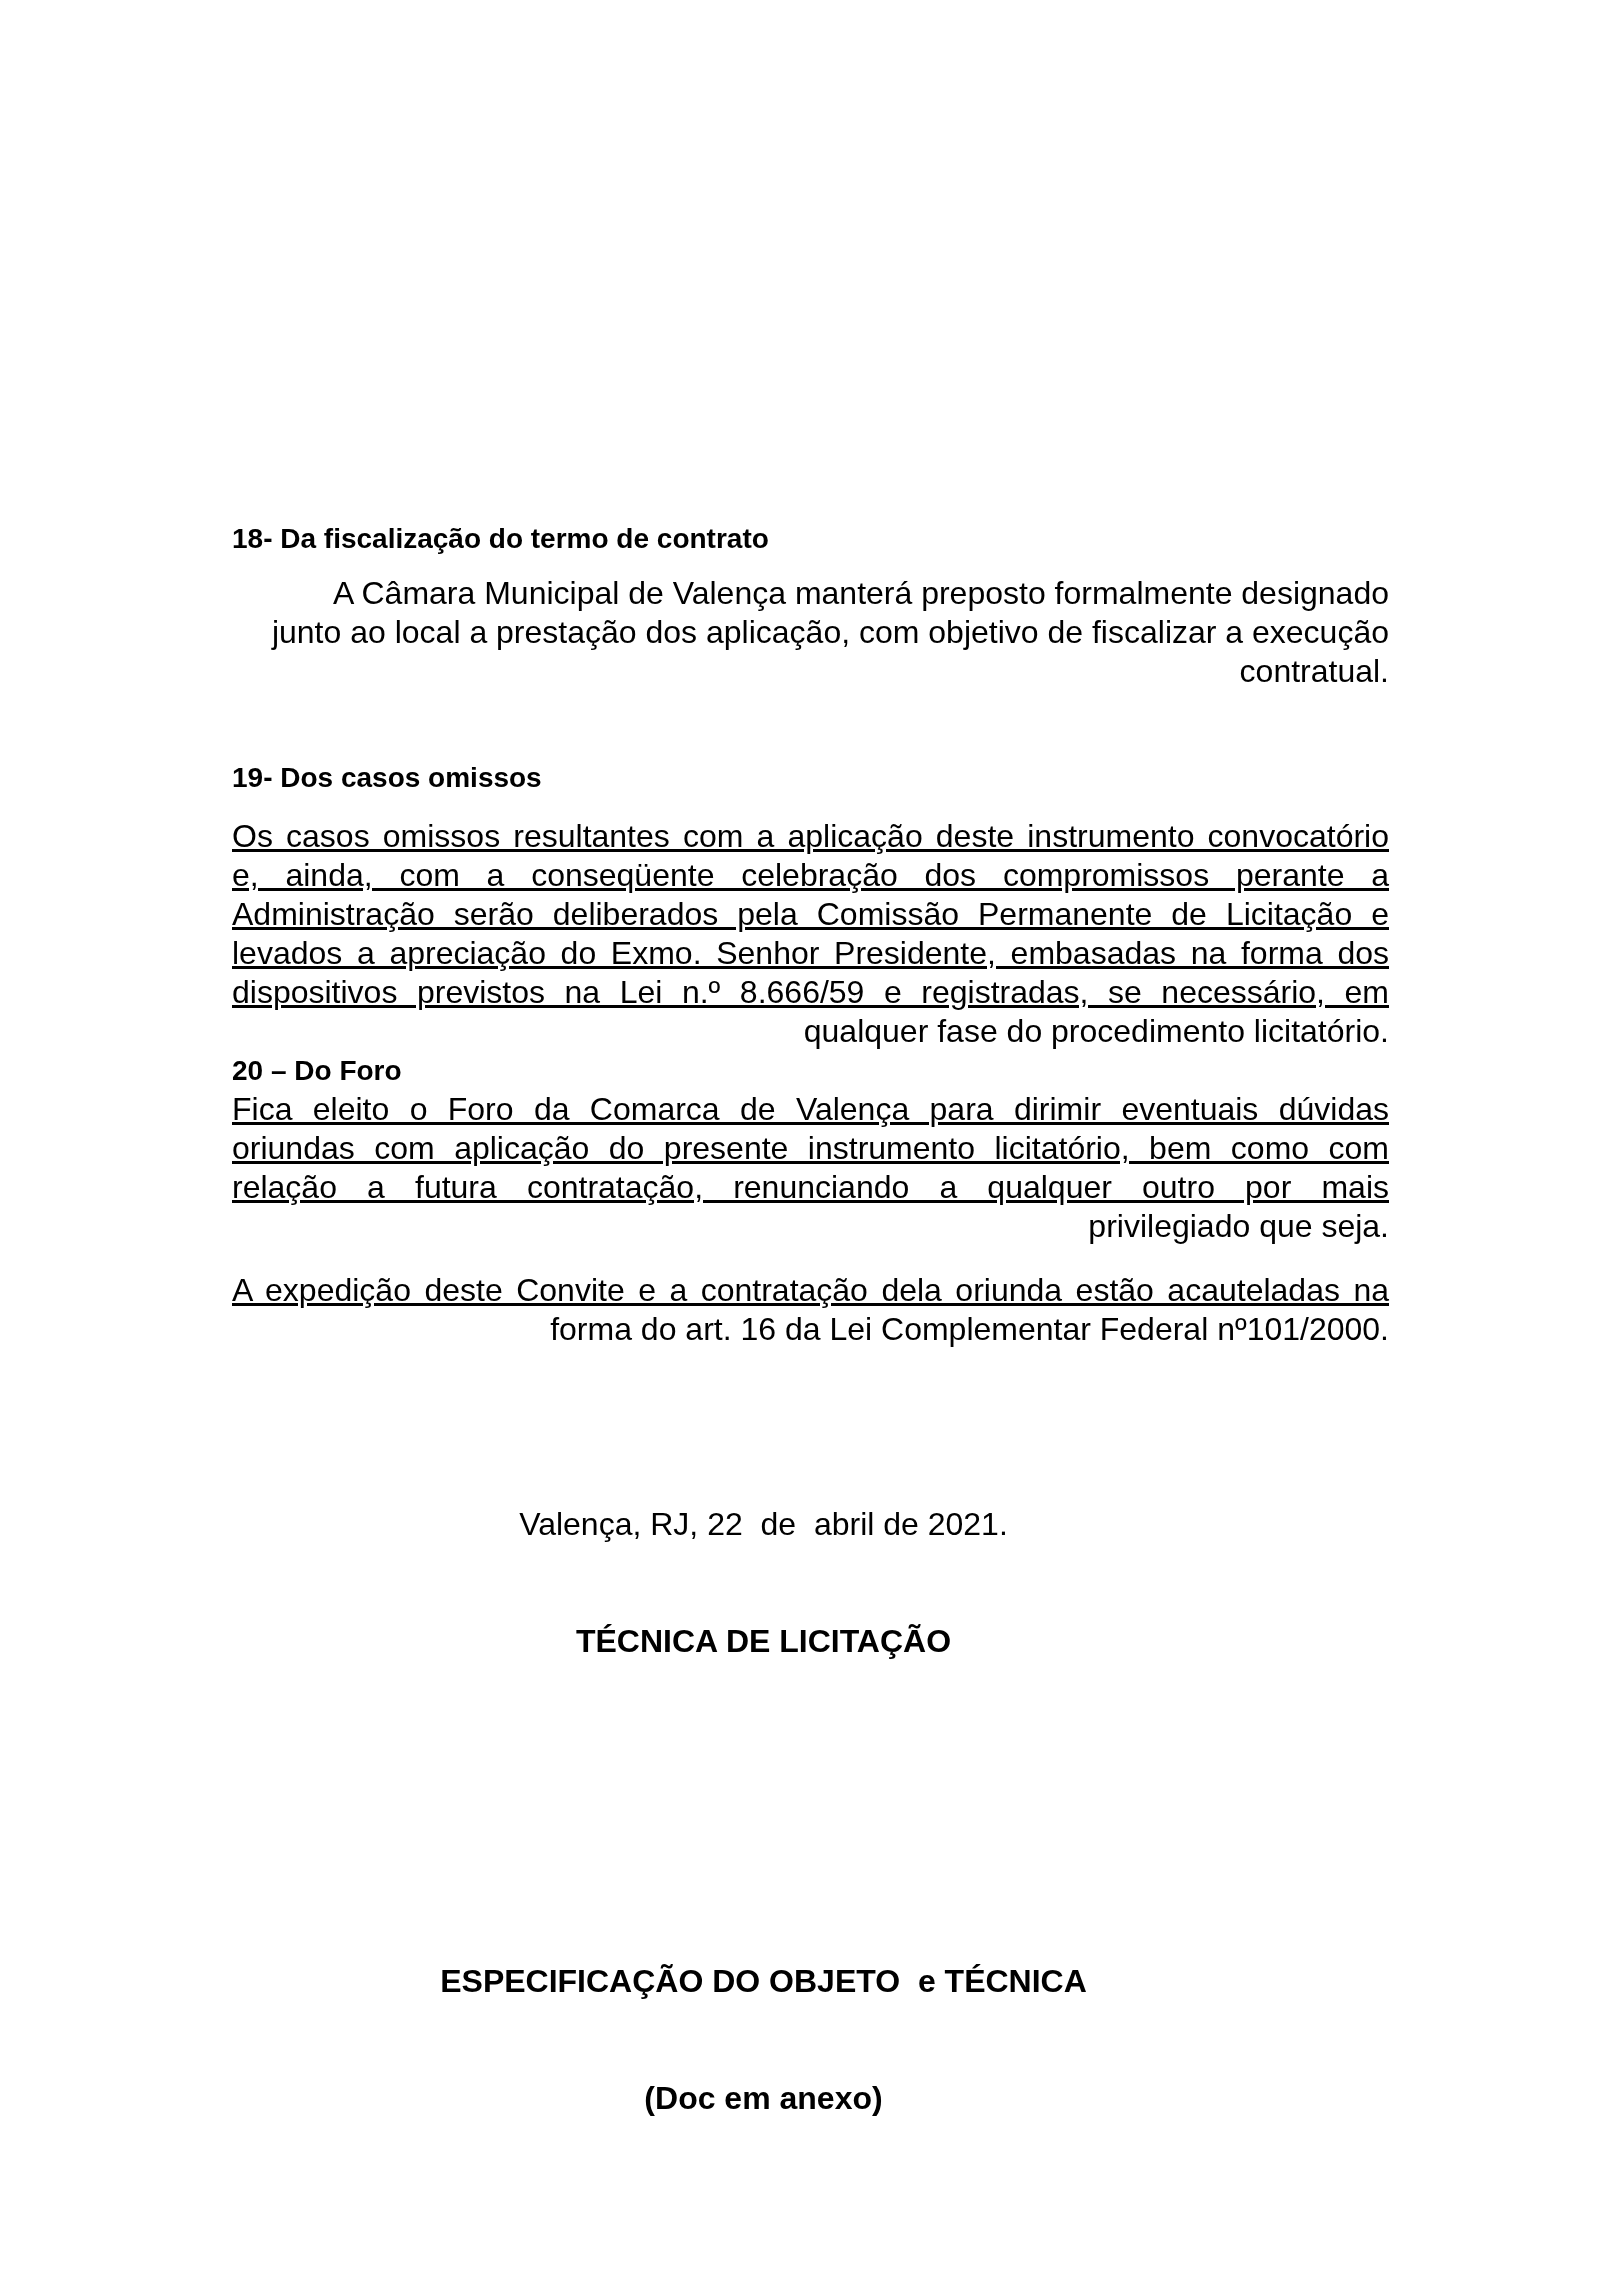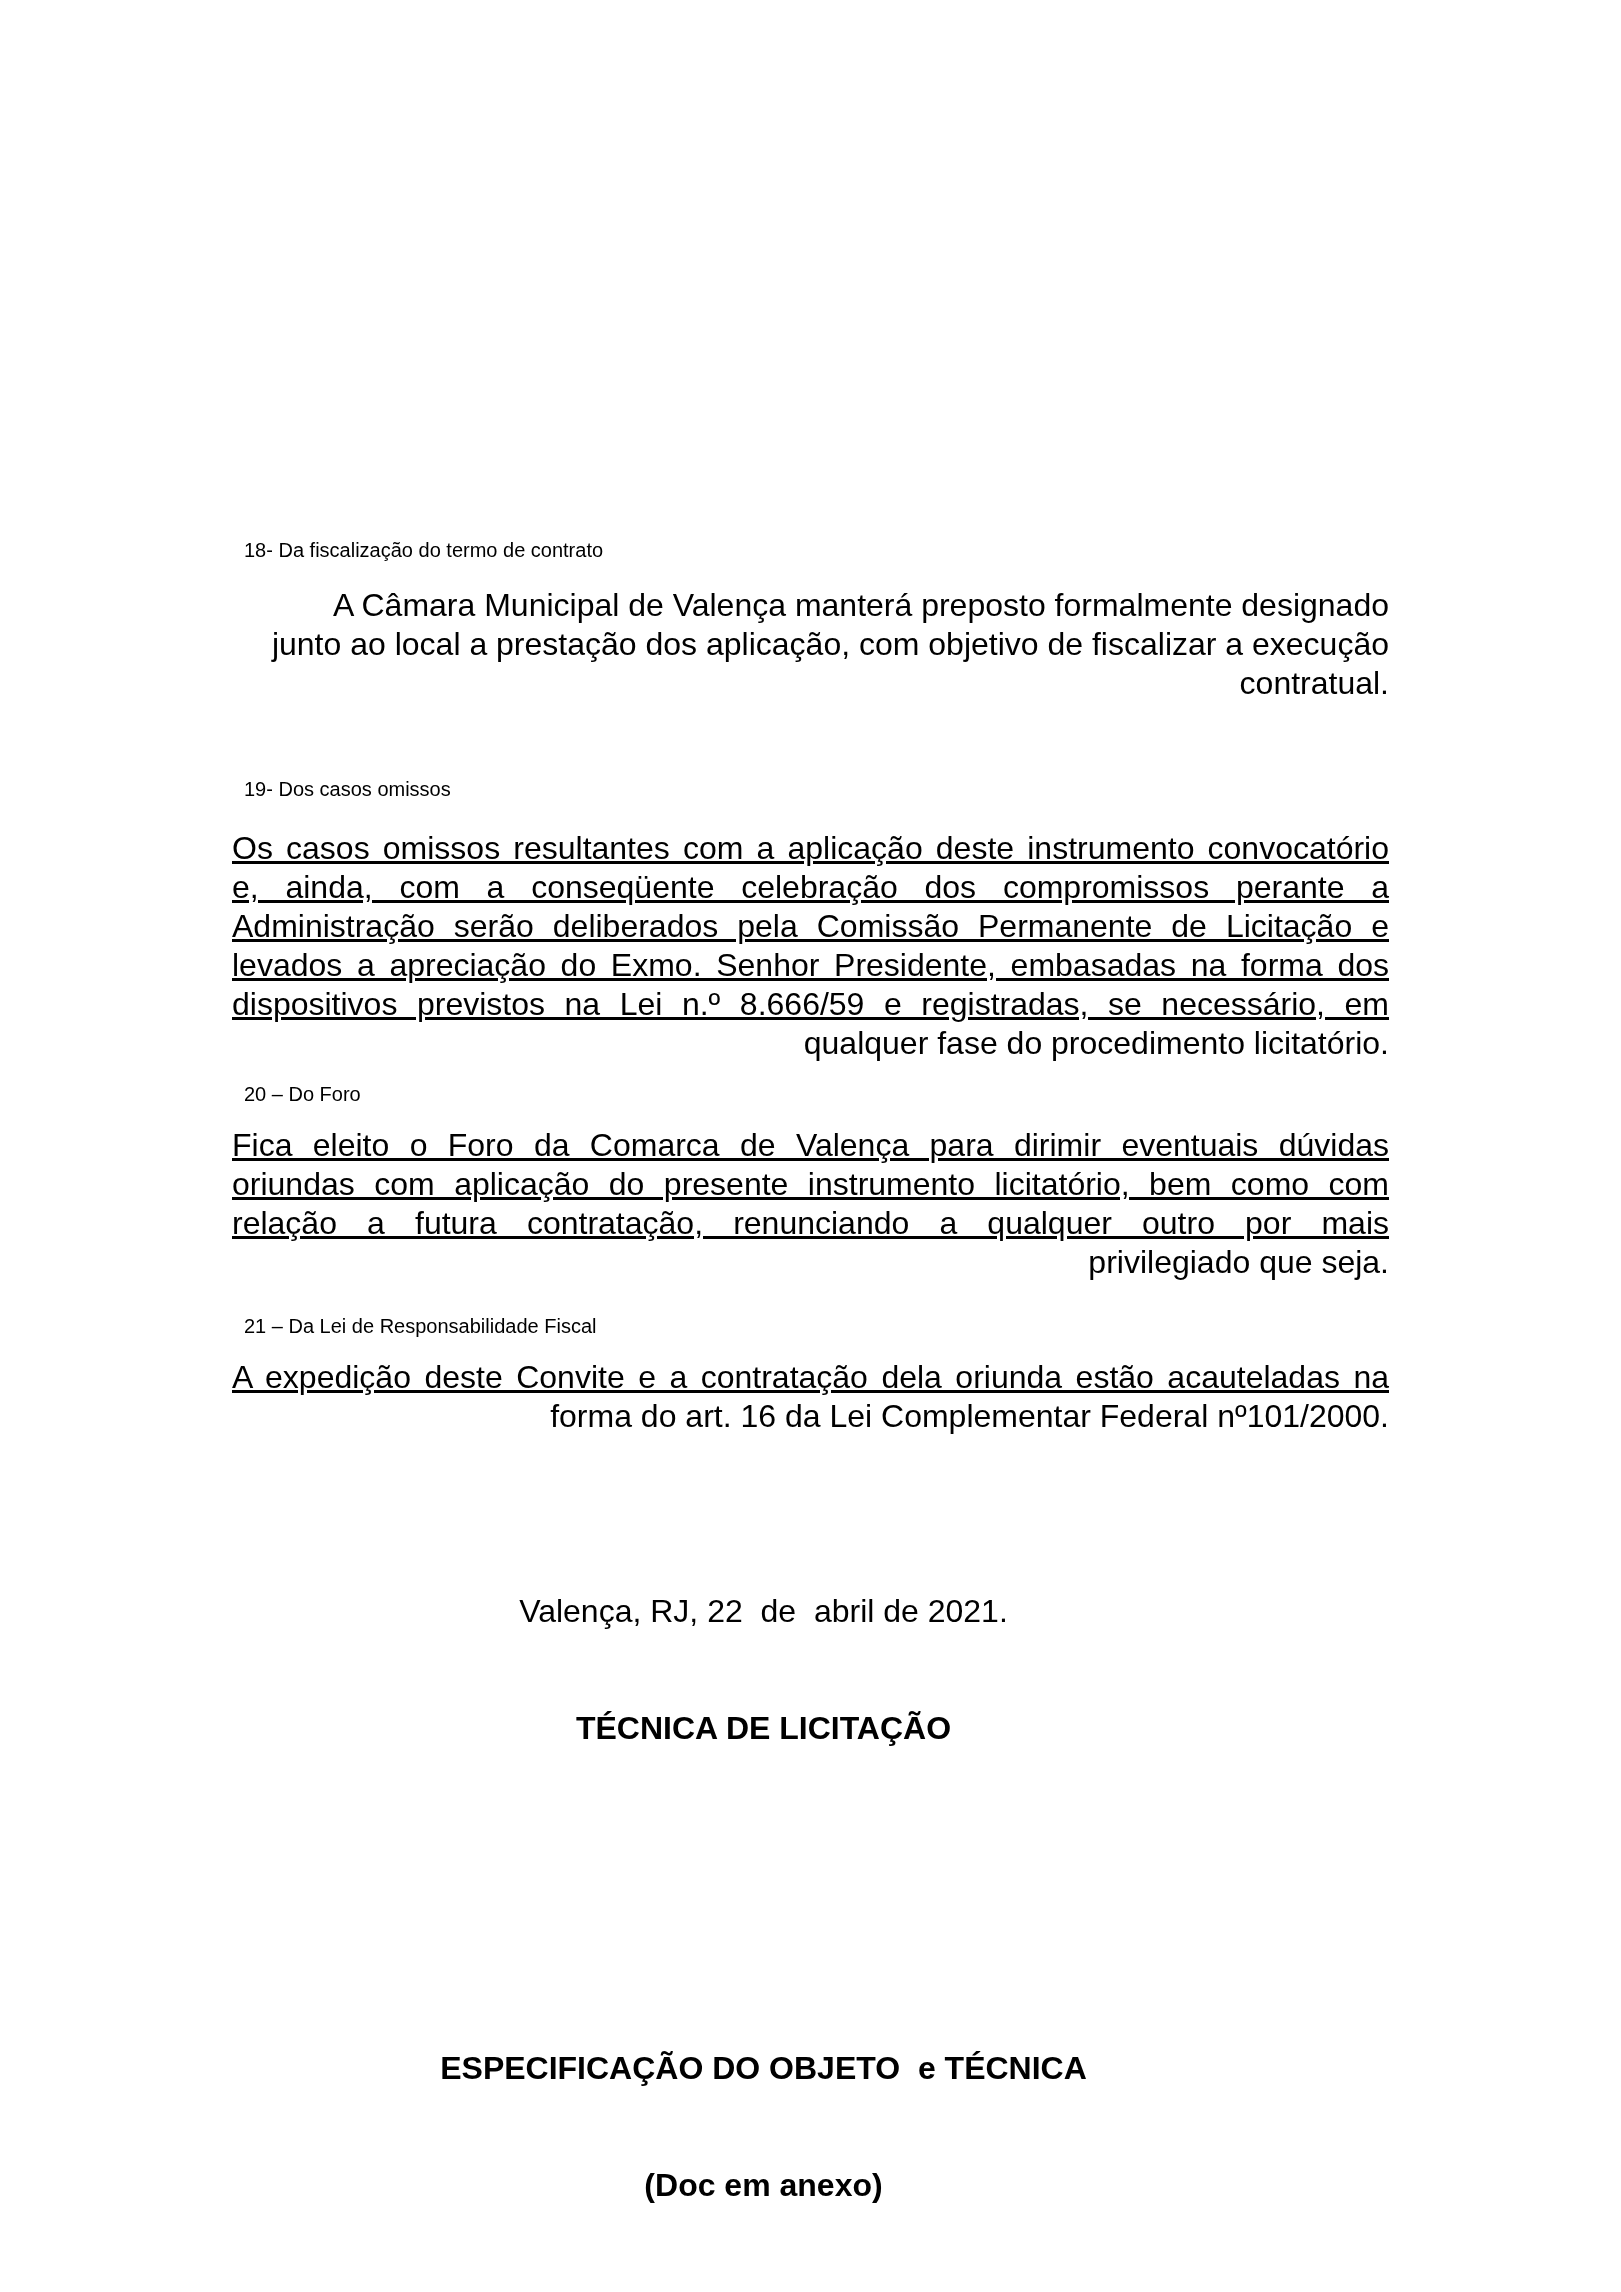--- a/index.html
+++ b/index.html
@@ -18,24 +18,24 @@
     left: 232px;
     top: 519px;
     width: 1157px;
     font-family: "Liberation Sans", sans-serif;
     font-size: 32px;
     line-height: 39px;
     color: #000000;
   }
 
   h2.heading {
-    margin: 12px;
-    font-size: 20px;
+    margin: 0;
+    font-size: 28px;
     line-height: 39px;
-    font-weight: normal;
+    font-weight: bold;
   }
 
   .para { margin: 0; }
 
   
   .para-18  { margin-top: 15.7px; }
   .sec-19   { margin-top: 67px; }
   .para-19  { margin-top: 20.6px; }
   .sec-20   { margin-top: 0; }
   .sec-21   { margin-top: 24.5px; }
@@ -91,21 +91,20 @@
       <h2 class="heading">20 – Do Foro</h2>
       <div class="para">
           <div class="jline">Fica eleito o Foro da Comarca de Valença para dirimir eventuais dúvidas</div>
           <div class="jline">oriundas com aplicação do presente instrumento licitatório, bem como com</div>
           <div class="jline">relação a futura contratação, renunciando a qualquer outro por mais</div>
           <div class="pline">privilegiado que seja.</div>
         </div>
     </div>
 
     <div class="sec-21">
-      <h2 class="heading">21 – Da Lei de Responsabilidade Fiscal</h2>
       <div class="para">
           <div class="jline">A expedição deste Convite e a contratação dela oriunda estão acauteladas na</div>
           <div class="pline">forma do art. 16 da Lei Complementar Federal nº101/2000.</div>
         </div>
     </div>
 
     <div class="closing">
       <div class="date">Valença, RJ, 22  de  abril de 2021.</div>
       <div class="committee">TÉCNICA DE LICITAÇÃO</div>
     </div>

